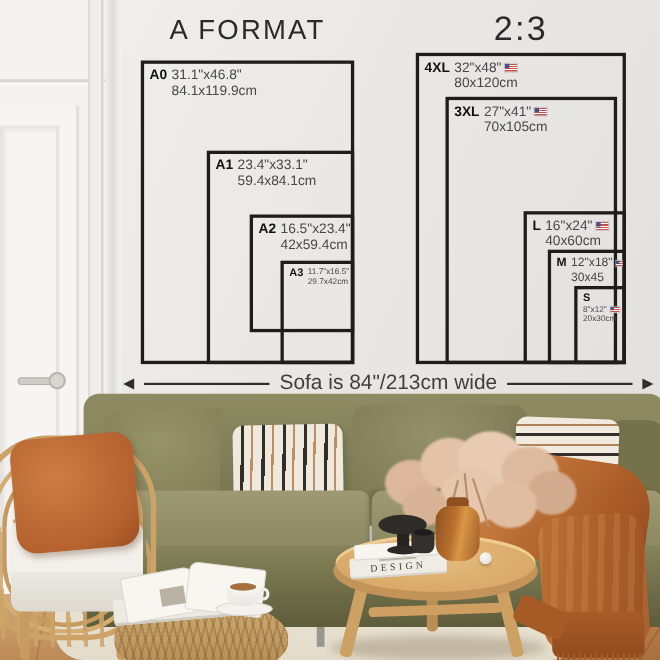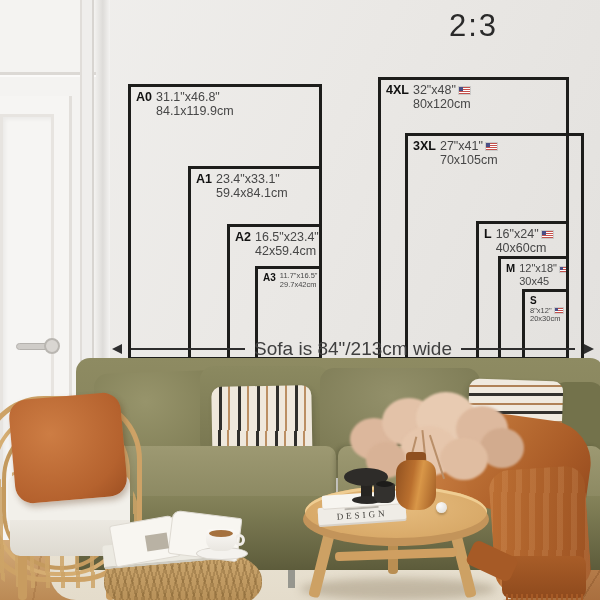--- a/index.html
+++ b/index.html
@@ -30,21 +30,21 @@
   .floor-corner{position:absolute;left:468px;top:548px;width:132px;height:52px;z-index:2;
     transform:skewX(-24deg);transform-origin:bottom right;
     background:repeating-linear-gradient(100deg,rgba(120,70,30,.3) 0 2px,rgba(0,0,0,0) 2px 30px),
                linear-gradient(180deg,#bc8450,#a96f3f);}
   .rug{position:absolute;left:50px;top:512px;width:478px;height:88px;border-radius:26px;z-index:3;
     background:linear-gradient(180deg,#ece5d6,#e4dccb);}
 
   
   .chart-title{position:absolute;z-index:6;text-align:center;color:#2a2a2a;
     font-size:25px;font-weight:500;letter-spacing:2px;}
-  .frame{position:absolute;border:3px solid #1d1d1b;z-index:6;overflow:hidden;margin-top:29px;}
+  .frame{position:absolute;border:3px solid #1d1d1b;z-index:6;overflow:hidden;}
   .flabel{display:flex;gap:4px;padding:3px 2px 0 5px;line-height:1.15;}
   .code{font-weight:700;color:#111;font-size:12.5px;}
   .dims{display:flex;flex-direction:column;color:#474747;font-size:12.5px;}
   .in{white-space:nowrap;}
   .small .code{font-size:10px;}
   .small .dims{font-size:7.5px;}
   .mid .code{font-size:11px;}
   .mid .dims{font-size:11px;}
   .stacked .flabel{flex-direction:column;gap:0;}
   .flag{display:inline-block;width:11px;height:7px;margin-left:3px;position:relative;
@@ -189,40 +189,41 @@
       <div class="door-inner"></div>
     </div>
   </div>
   <div class="door-lever"></div>
   <div class="door-handle"></div>
 
   <div class="floor"></div>
   <div class="floor-corner"></div>
   <div class="rug"></div>
 
+  <div class="chart-title" style="left:128px;top:13px;width:194px;">A FORMAT</div>
 
   <div class="frame" style="left:128px;top:55px;width:194px;height:276px;">
     <div class="flabel">
         <span class="code">A0</span>
       <span class="dims">
           <span class="in">31.1"x46.8"</span>
           <span class="cm">84.1x119.9cm</span>
         </span>
       </div>
   </div>
   <div class="frame" style="left:188px;top:137px;width:134px;height:194px;">
     <div class="flabel">
         <span class="code">A1</span>
       <span class="dims">
           <span class="in">23.4"x33.1"</span>
           <span class="cm">59.4x84.1cm</span>
         </span>
       </div>
   </div>
-  <div class="frame" style="left:227px;top:195px;width:95px;height:136px;">
+  <div class="frame" style="left:227px;top:195px;width:95px;height:107px;">
     <div class="flabel">
         <span class="code">A2</span>
       <span class="dims">
           <span class="in">16.5"x23.4"</span>
           <span class="cm">42x59.4cm</span>
         </span>
       </div>
   </div>
   <div class="frame small" style="left:255px;top:237px;width:67px;height:94px;">
     <div class="flabel">
@@ -238,21 +239,21 @@
 
   <div class="frame" style="left:378px;top:48px;width:191px;height:283px;">
     <div class="flabel">
         <span class="code">4XL</span>
       <span class="dims">
           <span class="in"><span>32"x48"</span><span class="flag"></span></span>
           <span class="cm">80x120cm</span>
         </span>
       </div>
   </div>
-  <div class="frame" style="left:405px;top:104px;width:179px;height:243px;">
+  <div class="frame" style="left:405px;top:88px;width:156px;height:243px;">
     <div class="flabel">
         <span class="code">3XL</span>
       <span class="dims">
           <span class="in"><span>27"x41"</span><span class="flag"></span></span>
           <span class="cm">70x105cm</span>
         </span>
       </div>
   </div>
   <div class="frame" style="left:476px;top:192px;width:93px;height:139px;">
     <div class="flabel">

